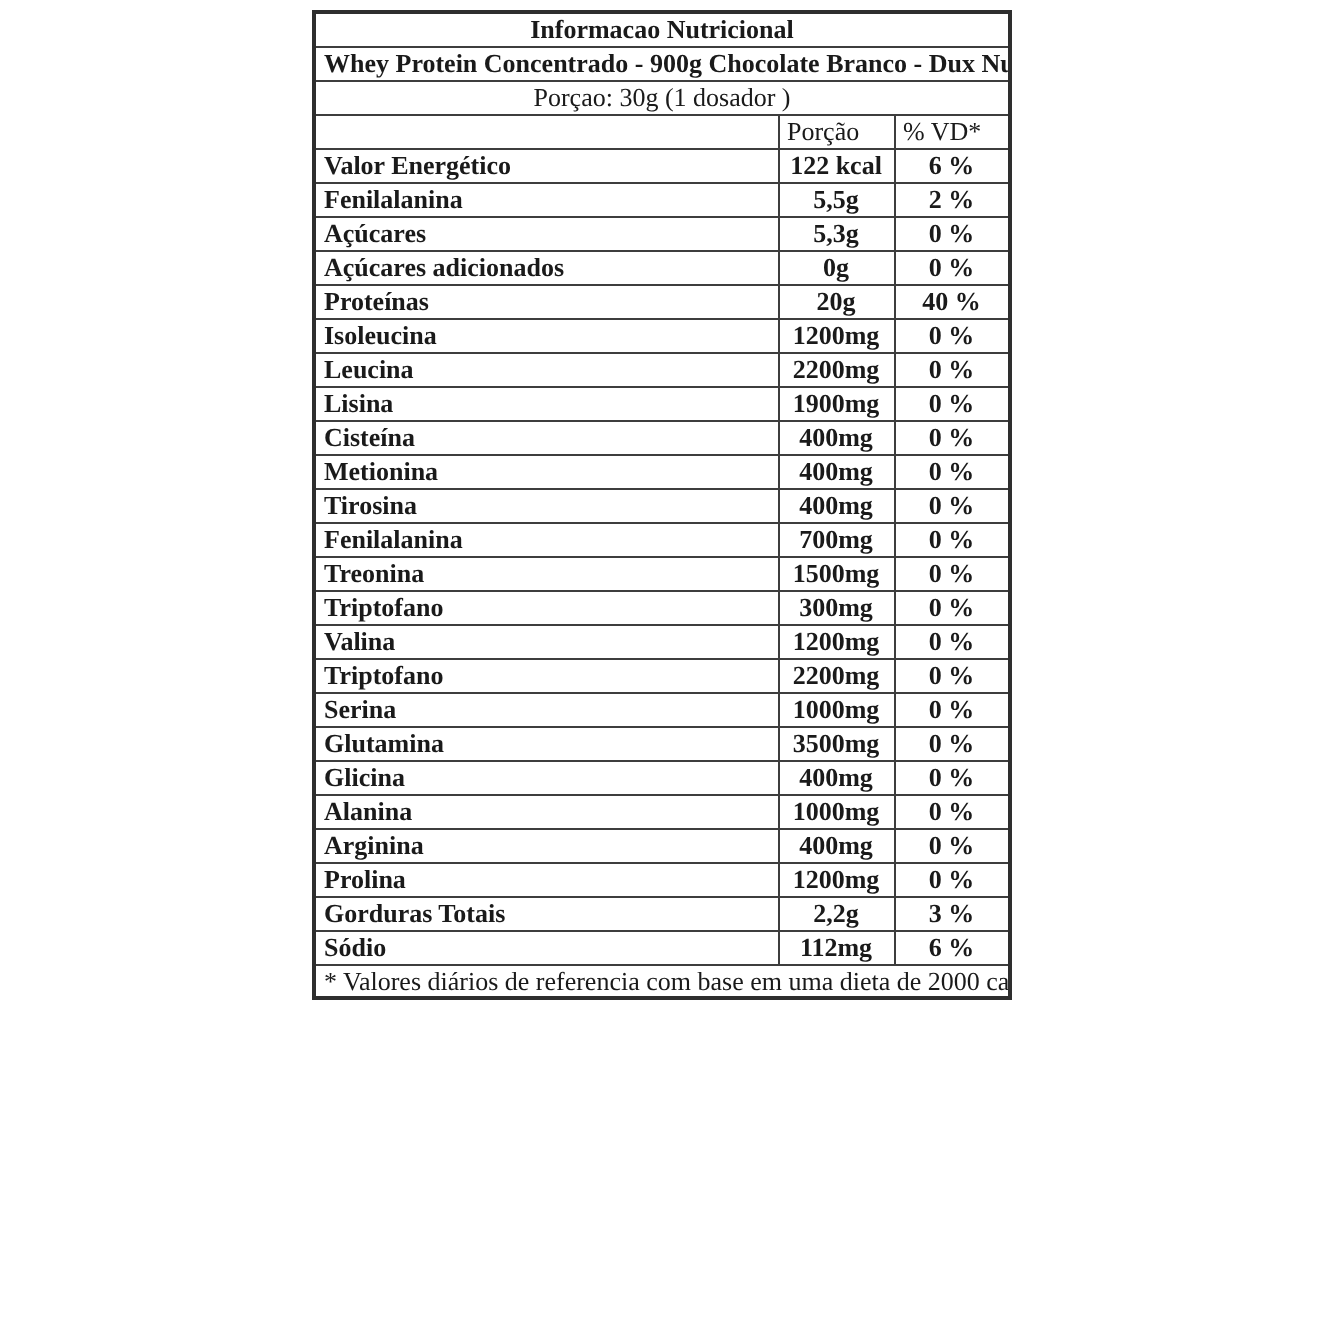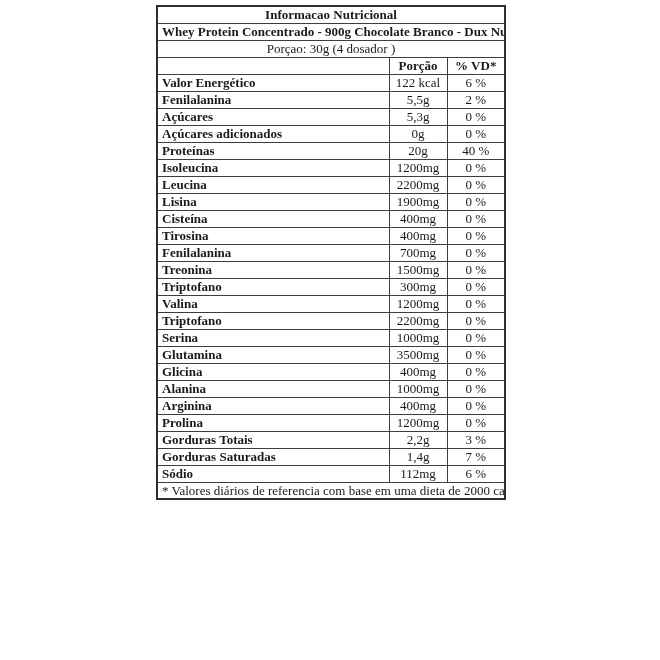--- a/index.html
+++ b/index.html
@@ -49,29 +49,28 @@
     line-height: 14.5px;
     height: 30px;
     padding: 1px 6px;
     white-space: normal;
   }
   td.serving-cell {
     text-align: center;
     font-weight: normal;
   }
   td.colhead-cell {
-    font-weight: bold;
-    text-align: center;
+    font-weight: normal;
   }
   td.lbl {
     font-weight: bold;
     text-align: left;
   }
   td.val {
-    font-weight: normal;
+    font-weight: bold;
     text-align: center;
   }
   td.footnote-cell {
     font-weight: normal;
     text-align: left;
     font-size: 13px;
     line-height: 15.5px;
     height: auto;
     padding: 2px 4px 3px 4px;
     white-space: normal;
@@ -88,21 +87,21 @@
       <col style="width:58px">
     </colgroup>
     <tbody>
       <tr>
         <td class="title-cell" colspan="3">Informacao Nutricional</td>
       </tr>
       <tr>
         <td class="subtitle-cell" colspan="3">Whey Protein Concentrado - 900g Chocolate Branco - Dux Nutrition</td>
       </tr>
       <tr>
-        <td class="serving-cell" colspan="3">Porçao: 30g (4 dosador )</td>
+        <td class="serving-cell" colspan="3">Porçao: 30g (1 dosador )</td>
       </tr>
       <tr>
         <td class="lbl"></td>
         <td class="colhead-cell">Porção</td>
         <td class="colhead-cell">% VD*</td>
       </tr>
 
       <tr>
         <td class="lbl">Valor Energético</td>
         <td class="val">122 kcal</td>
@@ -142,20 +141,25 @@
         <td class="lbl">Lisina</td>
         <td class="val">1900mg</td>
         <td class="val">0 %</td>
       </tr>
       <tr>
         <td class="lbl">Cisteína</td>
         <td class="val">400mg</td>
         <td class="val">0 %</td>
       </tr>
       <tr>
+        <td class="lbl">Metionina</td>
+        <td class="val">400mg</td>
+        <td class="val">0 %</td>
+      </tr>
+      <tr>
         <td class="lbl">Tirosina</td>
         <td class="val">400mg</td>
         <td class="val">0 %</td>
       </tr>
       <tr>
         <td class="lbl">Fenilalanina</td>
         <td class="val">700mg</td>
         <td class="val">0 %</td>
       </tr>
       <tr>
@@ -207,25 +211,20 @@
         <td class="lbl">Prolina</td>
         <td class="val">1200mg</td>
         <td class="val">0 %</td>
       </tr>
       <tr>
         <td class="lbl">Gorduras Totais</td>
         <td class="val">2,2g</td>
         <td class="val">3 %</td>
       </tr>
       <tr>
-        <td class="lbl">Gorduras Saturadas</td>
-        <td class="val">1,4g</td>
-        <td class="val">7 %</td>
-      </tr>
-      <tr>
         <td class="lbl">Sódio</td>
         <td class="val">112mg</td>
         <td class="val">6 %</td>
       </tr>
 
       <tr>
         <td class="footnote-cell" colspan="3">* Valores diários de referencia com base em uma dieta de 2000 calorias ou 8400kj. Seus valores diários podem ser maiores ou menores dependendo de suas necessidades energéticas.</td>
       </tr>
     </tbody>
   </table>

